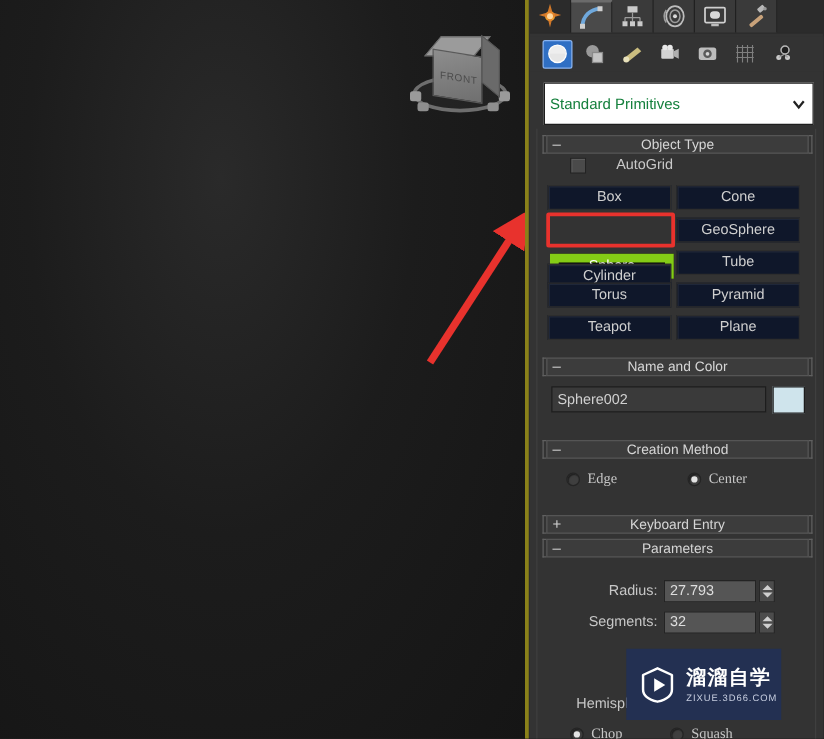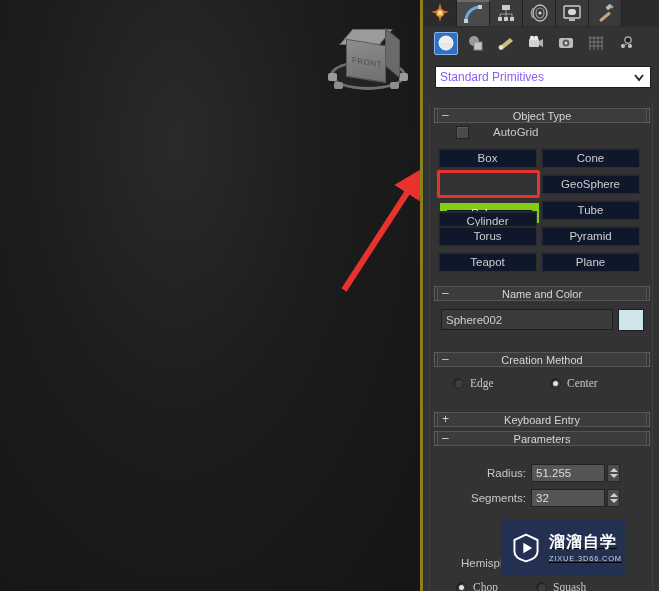--- a/index.html
+++ b/index.html
@@ -150,26 +150,26 @@
   }
   .cat-btn.active {
     background: #2f6fc4;
     border: 1px solid #8ab4f0;
   }
 
   
   #primitives-dropdown {
     position: absolute;
     left: 435px; top: 66px;
-    width: 216px; height: 22px;
+    width: 216px; height: 34px;
     background: #ffffff;
     border: 1px solid #1e1e1e;
     display: flex; align-items: center;
     padding: 0 4px;
-    color: #8b5cf6;
+    color: #15803d;
     font-size: 12px;
   }
   #primitives-dropdown .ddlabel { flex: 1; }
   #dropdown-arrow {
     width: 14px; height: 14px;
     display: flex; align-items: center; justify-content: center;
   }
 
   
   .rollout-header {
@@ -322,21 +322,21 @@
     left: 501px; top: 519px;
     width: 124px; height: 57px;
     background: #233052;
     display: flex; align-items: center;
     gap: 7px; padding-left: 9px;
   }
   #wm-logo {
     width: 32px; height: 32px;
     flex: 0 0 32px;
   }
-  #wm-text { display: flex; flex-direction: column; gap: 1px; text-decoration: underline; }
+  #wm-text { display: flex; flex-direction: column; gap: 1px; }
   #wm-cn {
     color: #ffffff; font-size: 16px; font-weight: bold;
     letter-spacing: 1px;
     font-family: "DejaVu Sans", sans-serif;
   }
   #wm-en {
     color: #c7cee0; font-size: 7.5px; letter-spacing: 0.8px;
     font-family: "Liberation Sans", sans-serif;
   }
 </style>
@@ -552,21 +552,21 @@
   </div>
 
   <div class="rollout-header" style="left:437px; top:431px; width:210px;">
     <span class="pm">–</span>
     <span>Parameters</span>
     <span class="rollout-bracket-l"></span>
     <span class="rollout-bracket-r"></span>
   </div>
 
   <div class="param-label" style="left:466px; top:467px; width:60px;">Radius:</div>
-  <div class="param-field" style="left:531px; top:464px;">51.255</div>
+  <div class="param-field" style="left:531px; top:464px;">27.793</div>
   <div class="spinner" style="left:607px; top:464px;">
     <span class="tri up"></span>
     <span class="tri down"></span>
   </div>
 
   <div class="param-label" style="left:456px; top:492px; width:70px;">Segments:</div>
   <div class="param-field" style="left:531px; top:489px;">32</div>
   <div class="spinner" style="left:607px; top:489px;">
     <span class="tri up"></span>
     <span class="tri down"></span>

